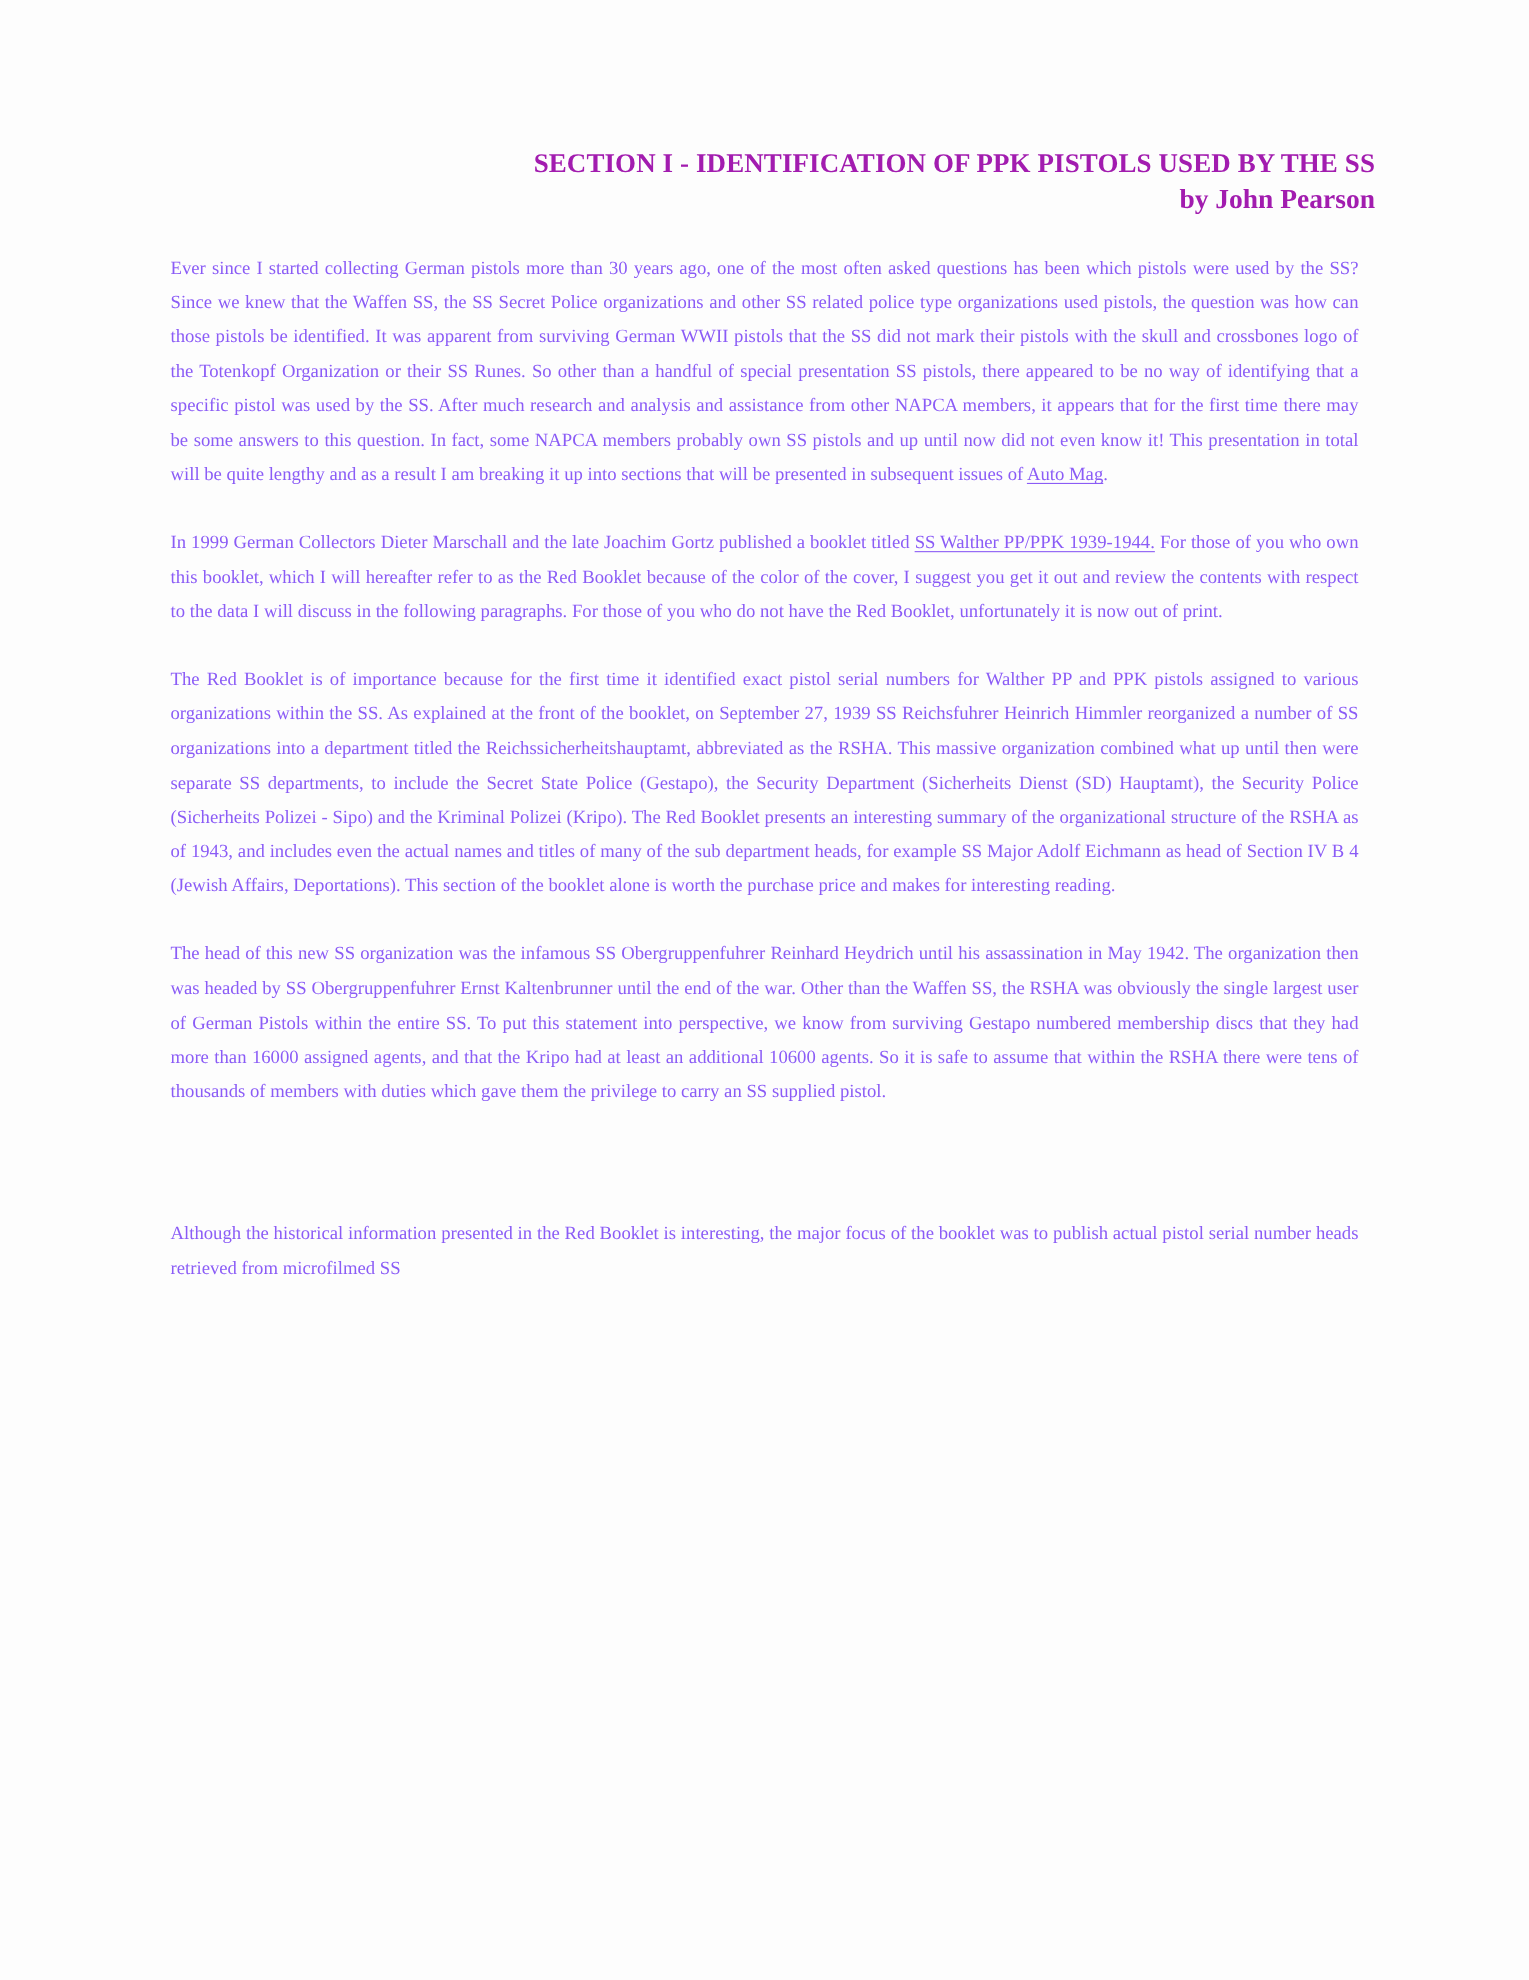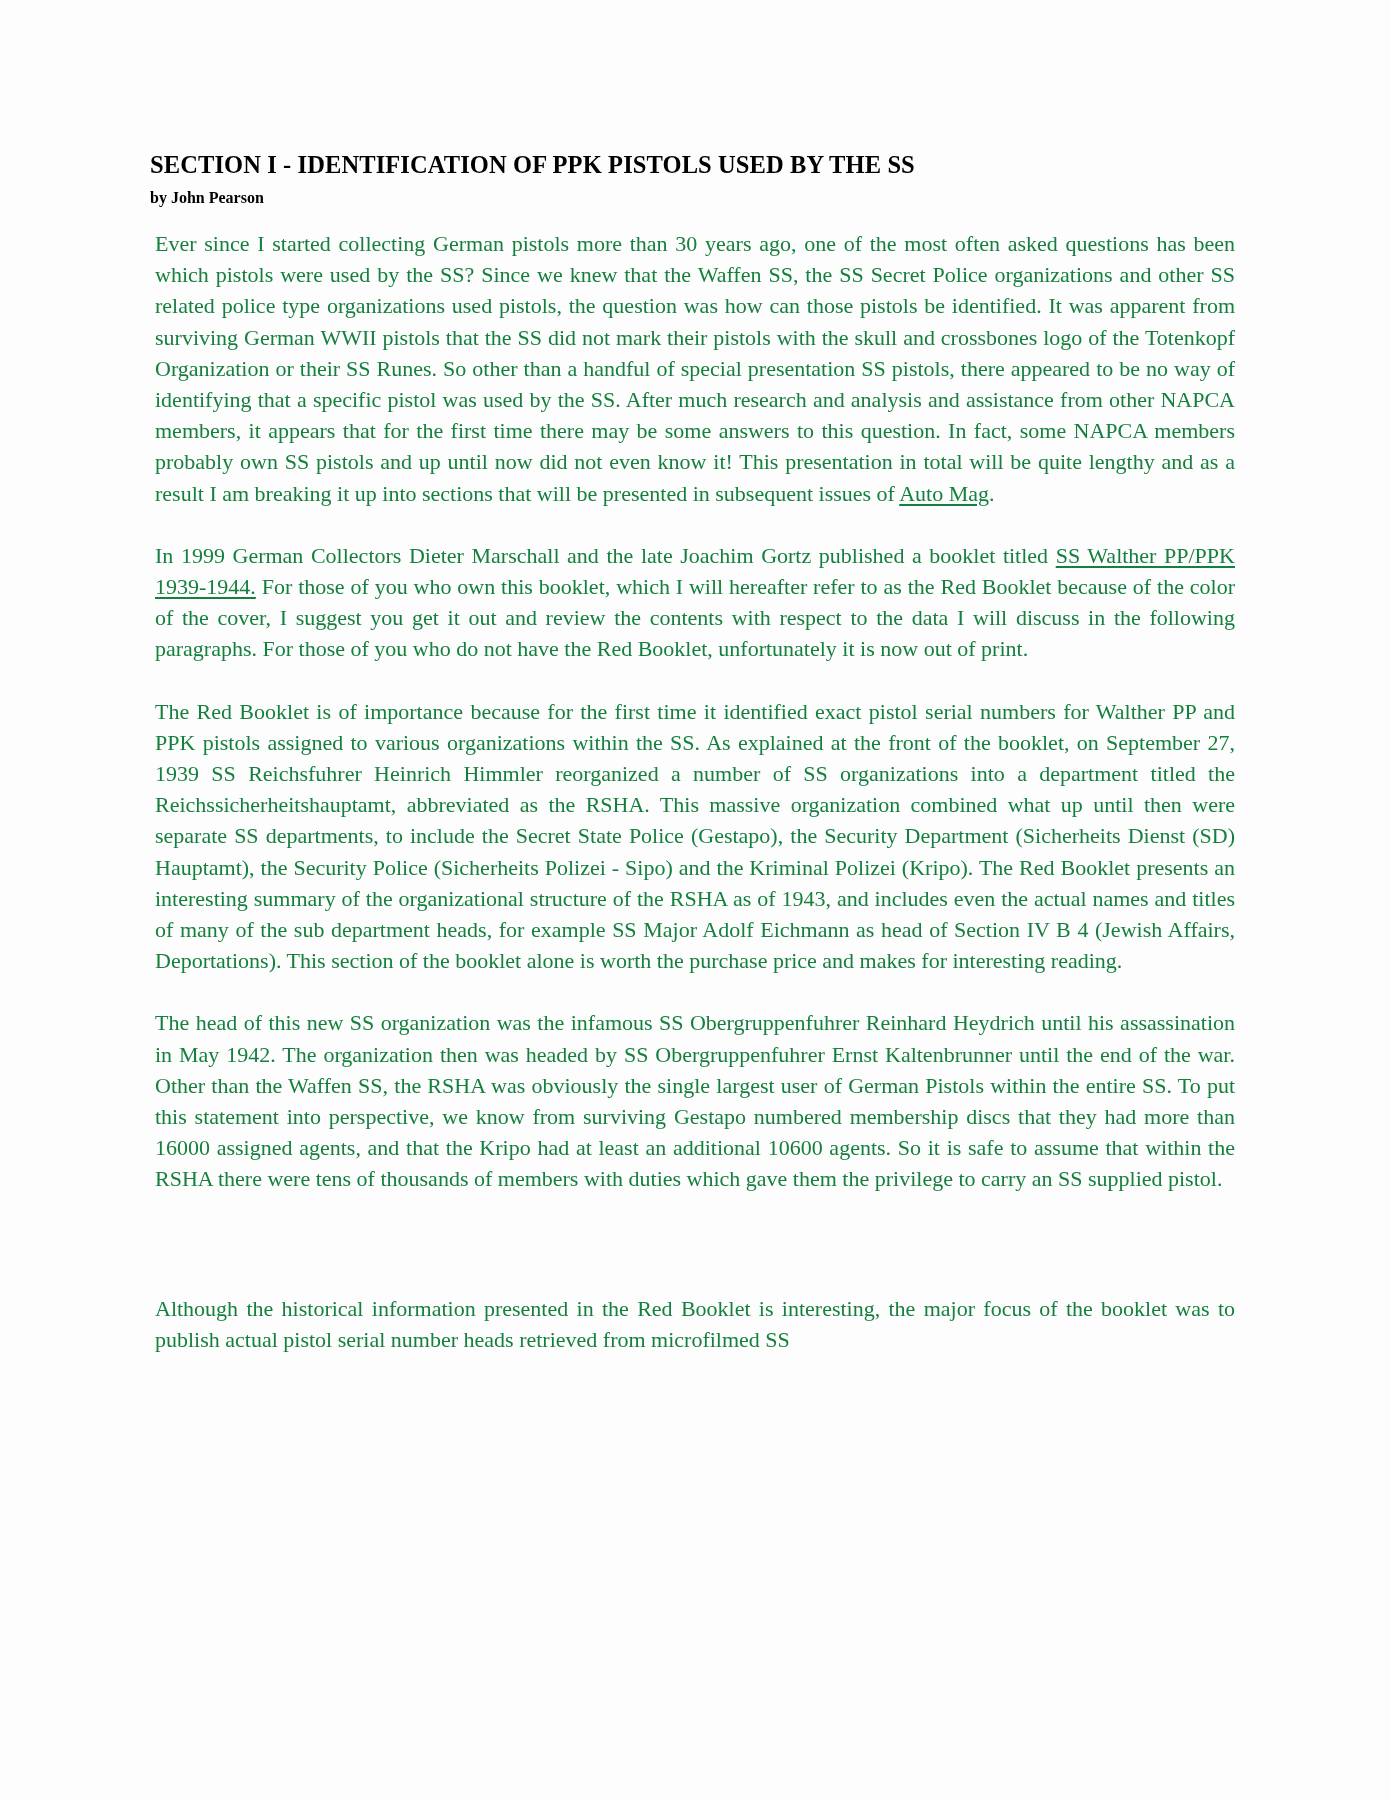--- a/index.html
+++ b/index.html
@@ -1,21 +1,21 @@
 <!DOCTYPE html>
 <html><head>
 <meta charset="utf-8">
 <style>
   html, body { margin: 0; padding: 0; background: #ffffff; }
   body { width: 1390px; height: 1800px; position: relative; overflow: hidden; }
   .page { position: absolute; left: 0; top: 0; width: 1390px; height: 1800px; background: #fdfdfd; }
-  .header { position: absolute; left: 150px; top: 148px; width: 1100px; text-align: left; font-family: "Liberation Serif", serif; font-weight: bold; color: #000000; }
+  .header { position: absolute; left: 150px; top: 132px; width: 1100px; text-align: right; font-family: "Liberation Serif", serif; font-weight: bold; color: #a21caf; }
   .title { font-size: 24.5px; line-height: 33px; letter-spacing: 0.1px; }
-  .byline { font-size: 16px; line-height: 33px; font-family: Liberation Serif, serif; }
-  .body { position: absolute; left: 155px; top: 228px; width: 1080px; font-family: "Liberation Serif", serif; font-size: 22px; line-height: 31.2px; color: #15803d; }
+  .byline { font-size: 25px; line-height: 33px; font-family: Liberation Serif, serif; }
+  .body { position: absolute; left: 155px; top: 228px; width: 1080px; font-family: "Liberation Serif", serif; font-size: 17px; line-height: 31.2px; color: #8b5cf6; }
   .para { margin: 0; text-align: justify; text-justify: inter-word; }
   .gap1 { height: 31px; }
   .gap2 { height: 31px; }
   .gap3 { height: 31px; }
   .gap5 { height: 98px; }
   .ul { text-decoration: underline; text-underline-offset: 3px; }
 </style>
 </head>
 <body>
 

